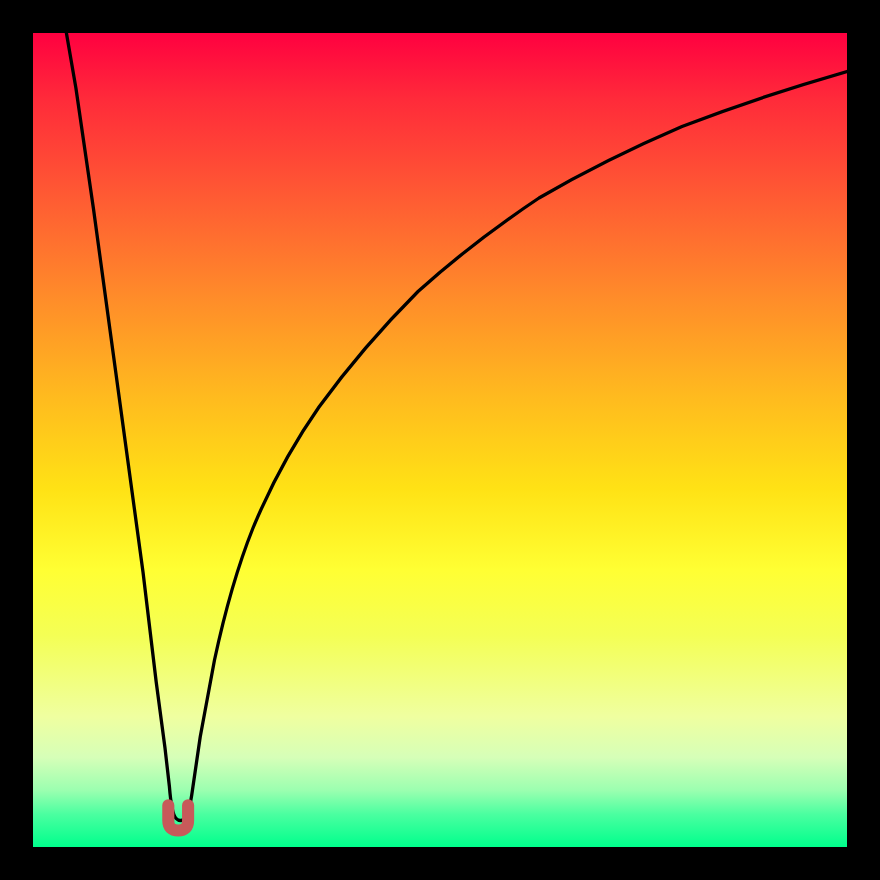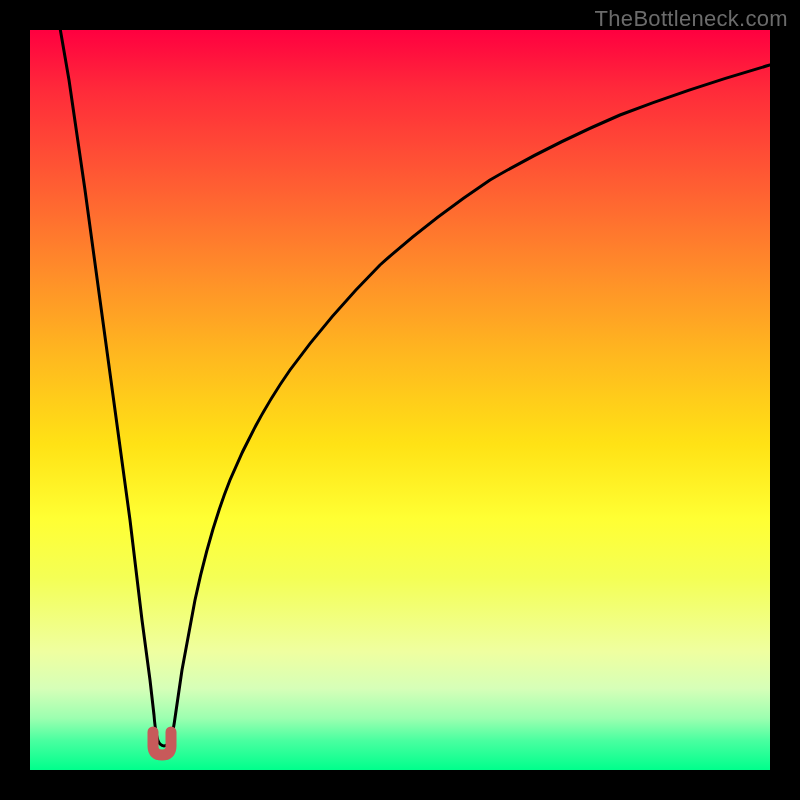--- a/index.html
+++ b/index.html
@@ -57,21 +57,20 @@
     color: #6b6b6b;
     font-size: 22px;
     font-weight: 500;
     letter-spacing: 0.3px;
   }
 </style>
 </head>
 <body>
 
 <div class="frame">
-  <div class="brand">TheBottleneck.com</div>
 
   <div class="plot">
     <div class="gradient"></div>
 
     <svg class="curve" viewBox="0 0 740 740" preserveAspectRatio="none">
 
       <path d="M 20 -60
                L 39 50
                L 55 160
                L 70 270

